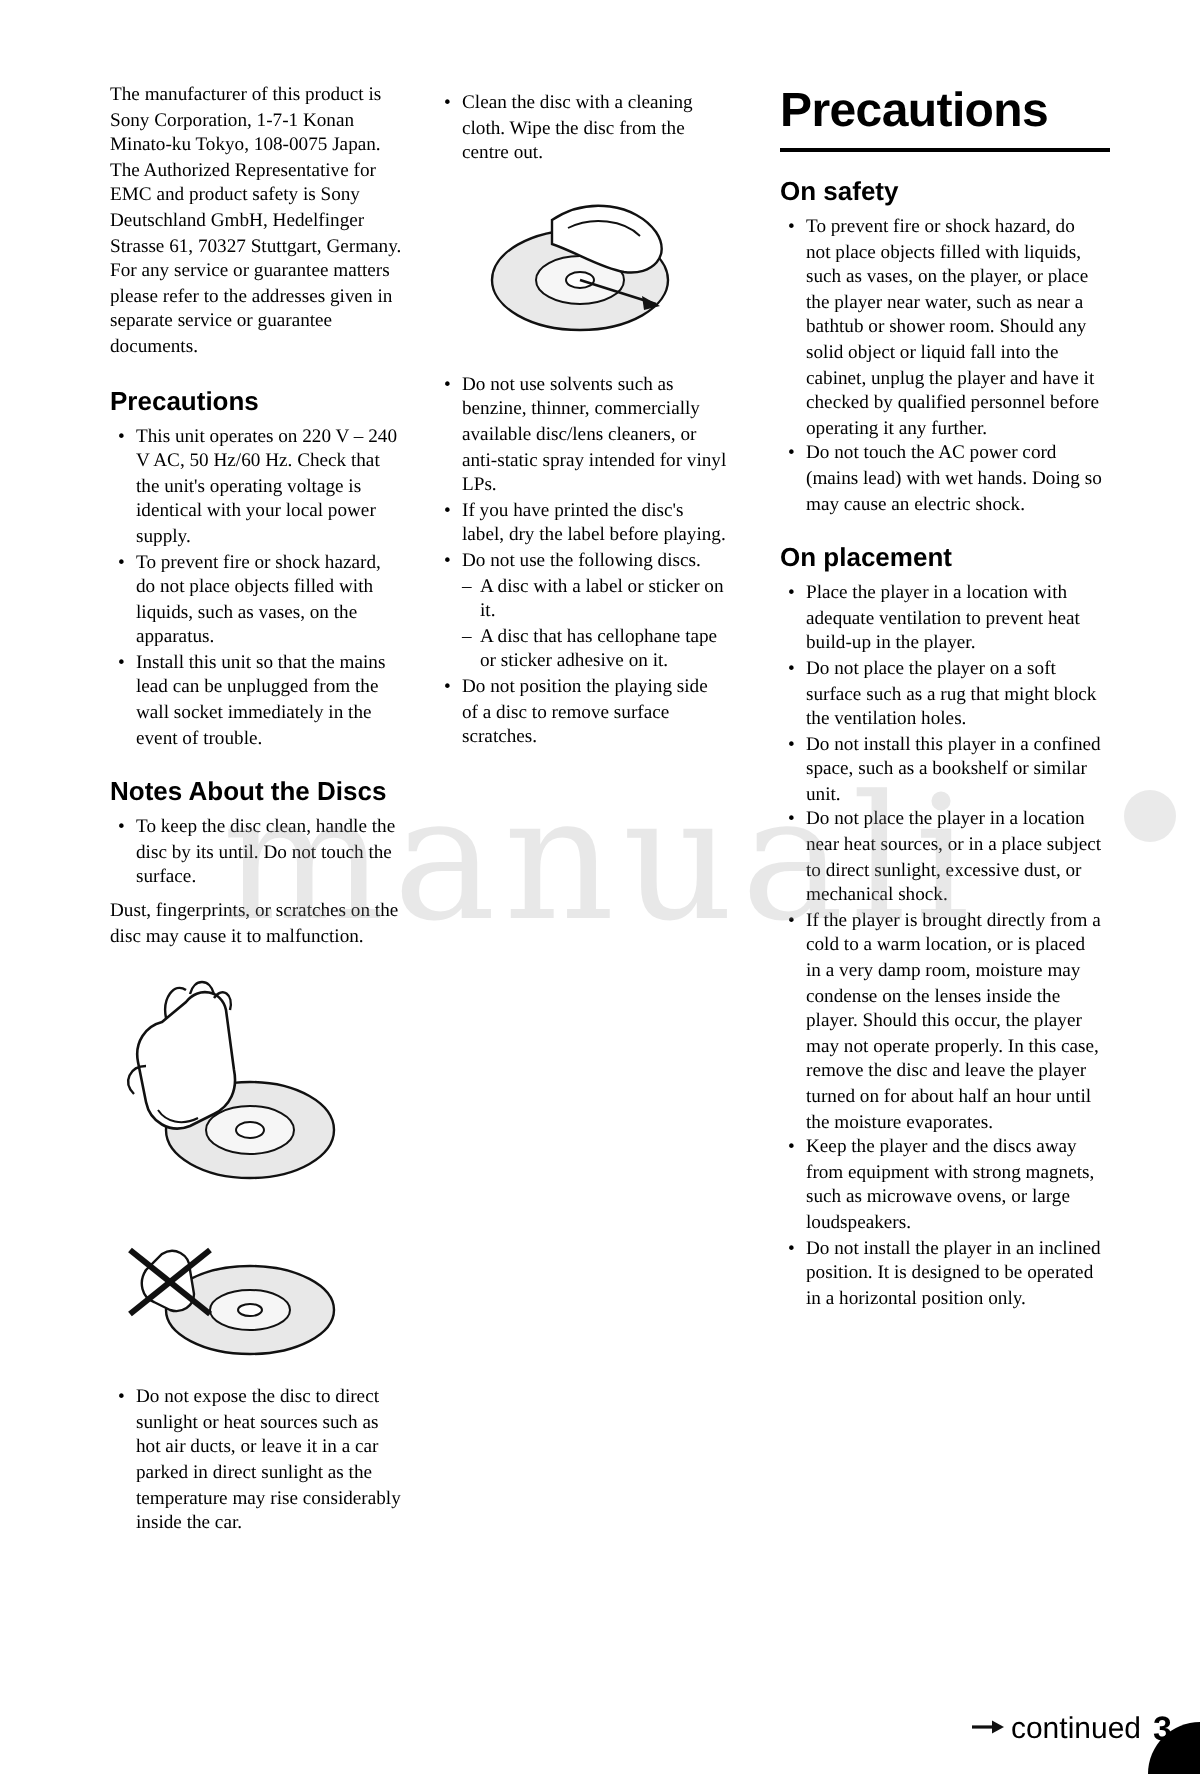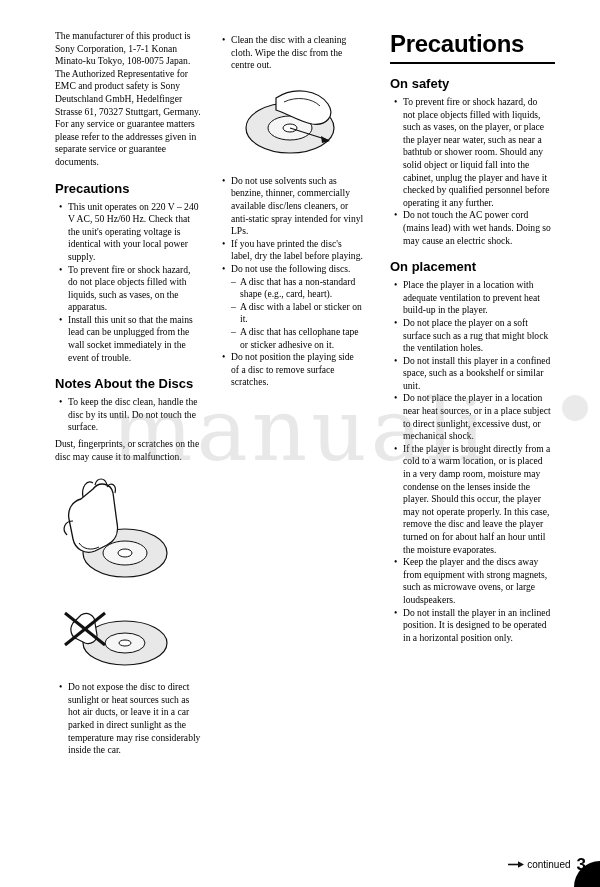--- a/index.html
+++ b/index.html
@@ -43,21 +43,21 @@
     right: 12px;
     top: 395px;
     width: 26px;
     height: 26px;
     border-radius: 50%;
     background: rgba(150,150,150,0.20);
     z-index: 5;
   }
   .columns {
     position: absolute;
-    left: 0; top: 0;
+    left: 0; top: 12px;
     width: 600px;
     height: 794px;
     z-index: 2;
   }
   .col {
     position: absolute;
     top: 30px;
     width: 150px;
     font-size: 9.6px;
     line-height: 12.6px;
@@ -130,21 +130,21 @@
   .footer {
     position: absolute;
     right: 14px;
     bottom: 14px;
     display: flex;
     align-items: center;
     z-index: 6;
   }
   .footer .contlabel {
     font-family: "Liberation Sans", sans-serif;
-    font-size: 10px;
+    font-size: 15px;
     margin-right: 6px;
   }
   .arrow-ico {
     display: inline-block;
     margin-right: 3px;
     vertical-align: middle;
   }
   .pagenum {
     font-family: "Liberation Sans", sans-serif;
     font-weight: bold;
@@ -243,21 +243,20 @@
           <polygon points="112,61 103,56 104,63" fill="#111"></polygon>
         </svg>
       </div>
 
       <ul class="bul">
         <li>Do not use solvents such as benzine, thinner, commercially available disc/lens cleaners, or anti-static spray intended for vinyl LPs.</li>
         <li>If you have printed the disc's label, dry the label before playing.</li>
         <li>
           <span>Do not use the following discs.</span>
           <ul class="sub">
-            <li>A disc that has a non-standard shape (e.g., card, heart).</li>
             <li>A disc with a label or sticker on it.</li>
             <li>A disc that has cellophane tape or sticker adhesive on it.</li>
           </ul>
         </li>
         <li>Do not position the playing side of a disc to remove surface scratches.</li>
       </ul>
     </div>
 
     <div class="col col3">
 

